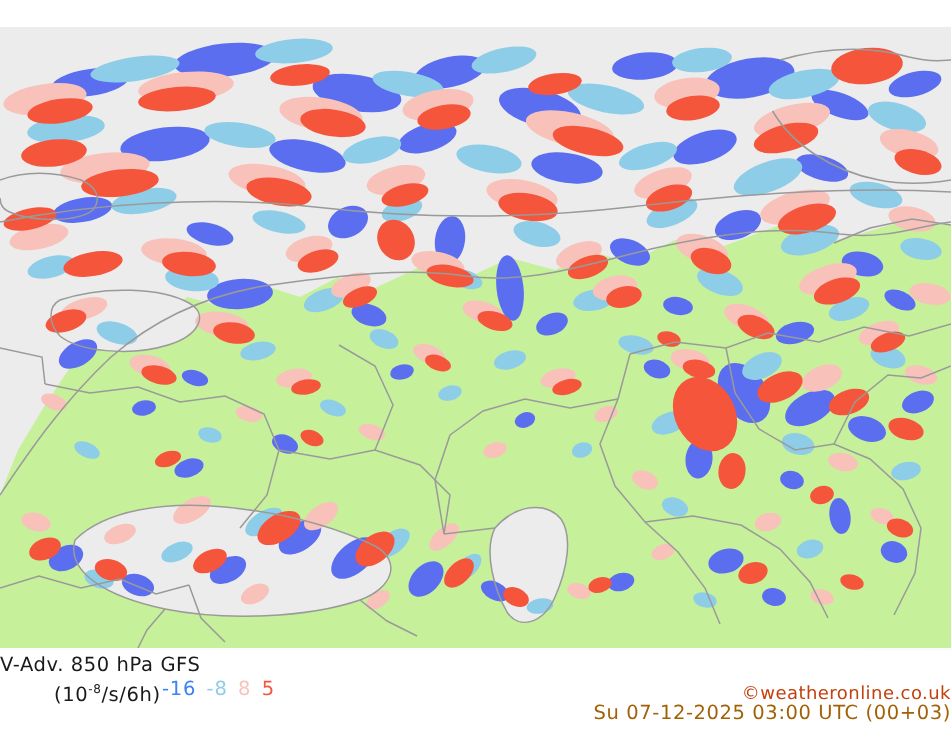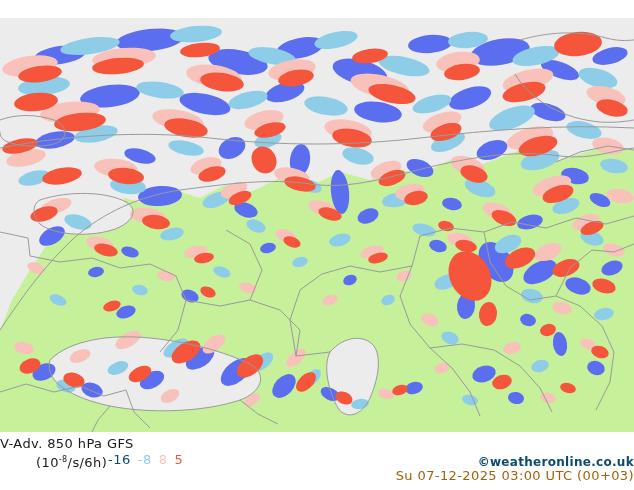--- a/index.html
+++ b/index.html
@@ -44,22 +44,22 @@
   }
   .legend span{margin-right:7px;}
 
   .date-line{
     font-family:"DejaVu Sans",sans-serif;
     font-size:13px;color:#a16207;letter-spacing:.4px;
     white-space:nowrap;line-height:17px;margin-top:31px;
   }
   .credit-line{
     font-family:"DejaVu Sans",sans-serif;
-    font-size:12px;color:#0c4a6e;letter-spacing:.3px;
-    white-space:nowrap;line-height:16px;font-weight:bold;
+    font-size:12px;color:#c2410c;letter-spacing:.3px;
+    white-space:nowrap;line-height:16px;
   }
   #t-row{position:absolute;left:0;top:19px;}
   #title-row{position:absolute;left:0;top:3px;}
   #date-row{position:absolute;right:0;top:3px;}
   #credit-row{position:absolute;right:0;top:21px;}
 </style>
 </head>
 <body>
 
 <div id="wrap">
@@ -389,21 +389,21 @@
 
     <div id="title-row" class="ft-left">
       <div class="title-line">V-Adv. 850 hPa  GFS</div>
     </div>
 
     <div id="t-row" class="ft-left">
       <div class="units-line"><span>(10</span><sup>-8</sup><span>/s/6h)</span></div>
     </div>
 
     <div class="legend">
-      <span style="color:#0c4a6e">-16</span><span style="color:#8ecde8">-8</span><span style="color:#f8c2bb">8</span><span style="color:#f4553b">5</span>
+      <span style="color:#3b82f6">-16</span><span style="color:#8ecde8">-8</span><span style="color:#f8c2bb">8</span><span style="color:#f4553b">5</span>
     </div>
 
     <div id="date-row" class="ft-right">
       <div class="date-line">Su 07-12-2025 03:00 UTC (00+03)</div>
     </div>
 
     <div id="credit-row" class="ft-right">
       <div class="credit-line">©weatheronline.co.uk</div>
     </div>
 

